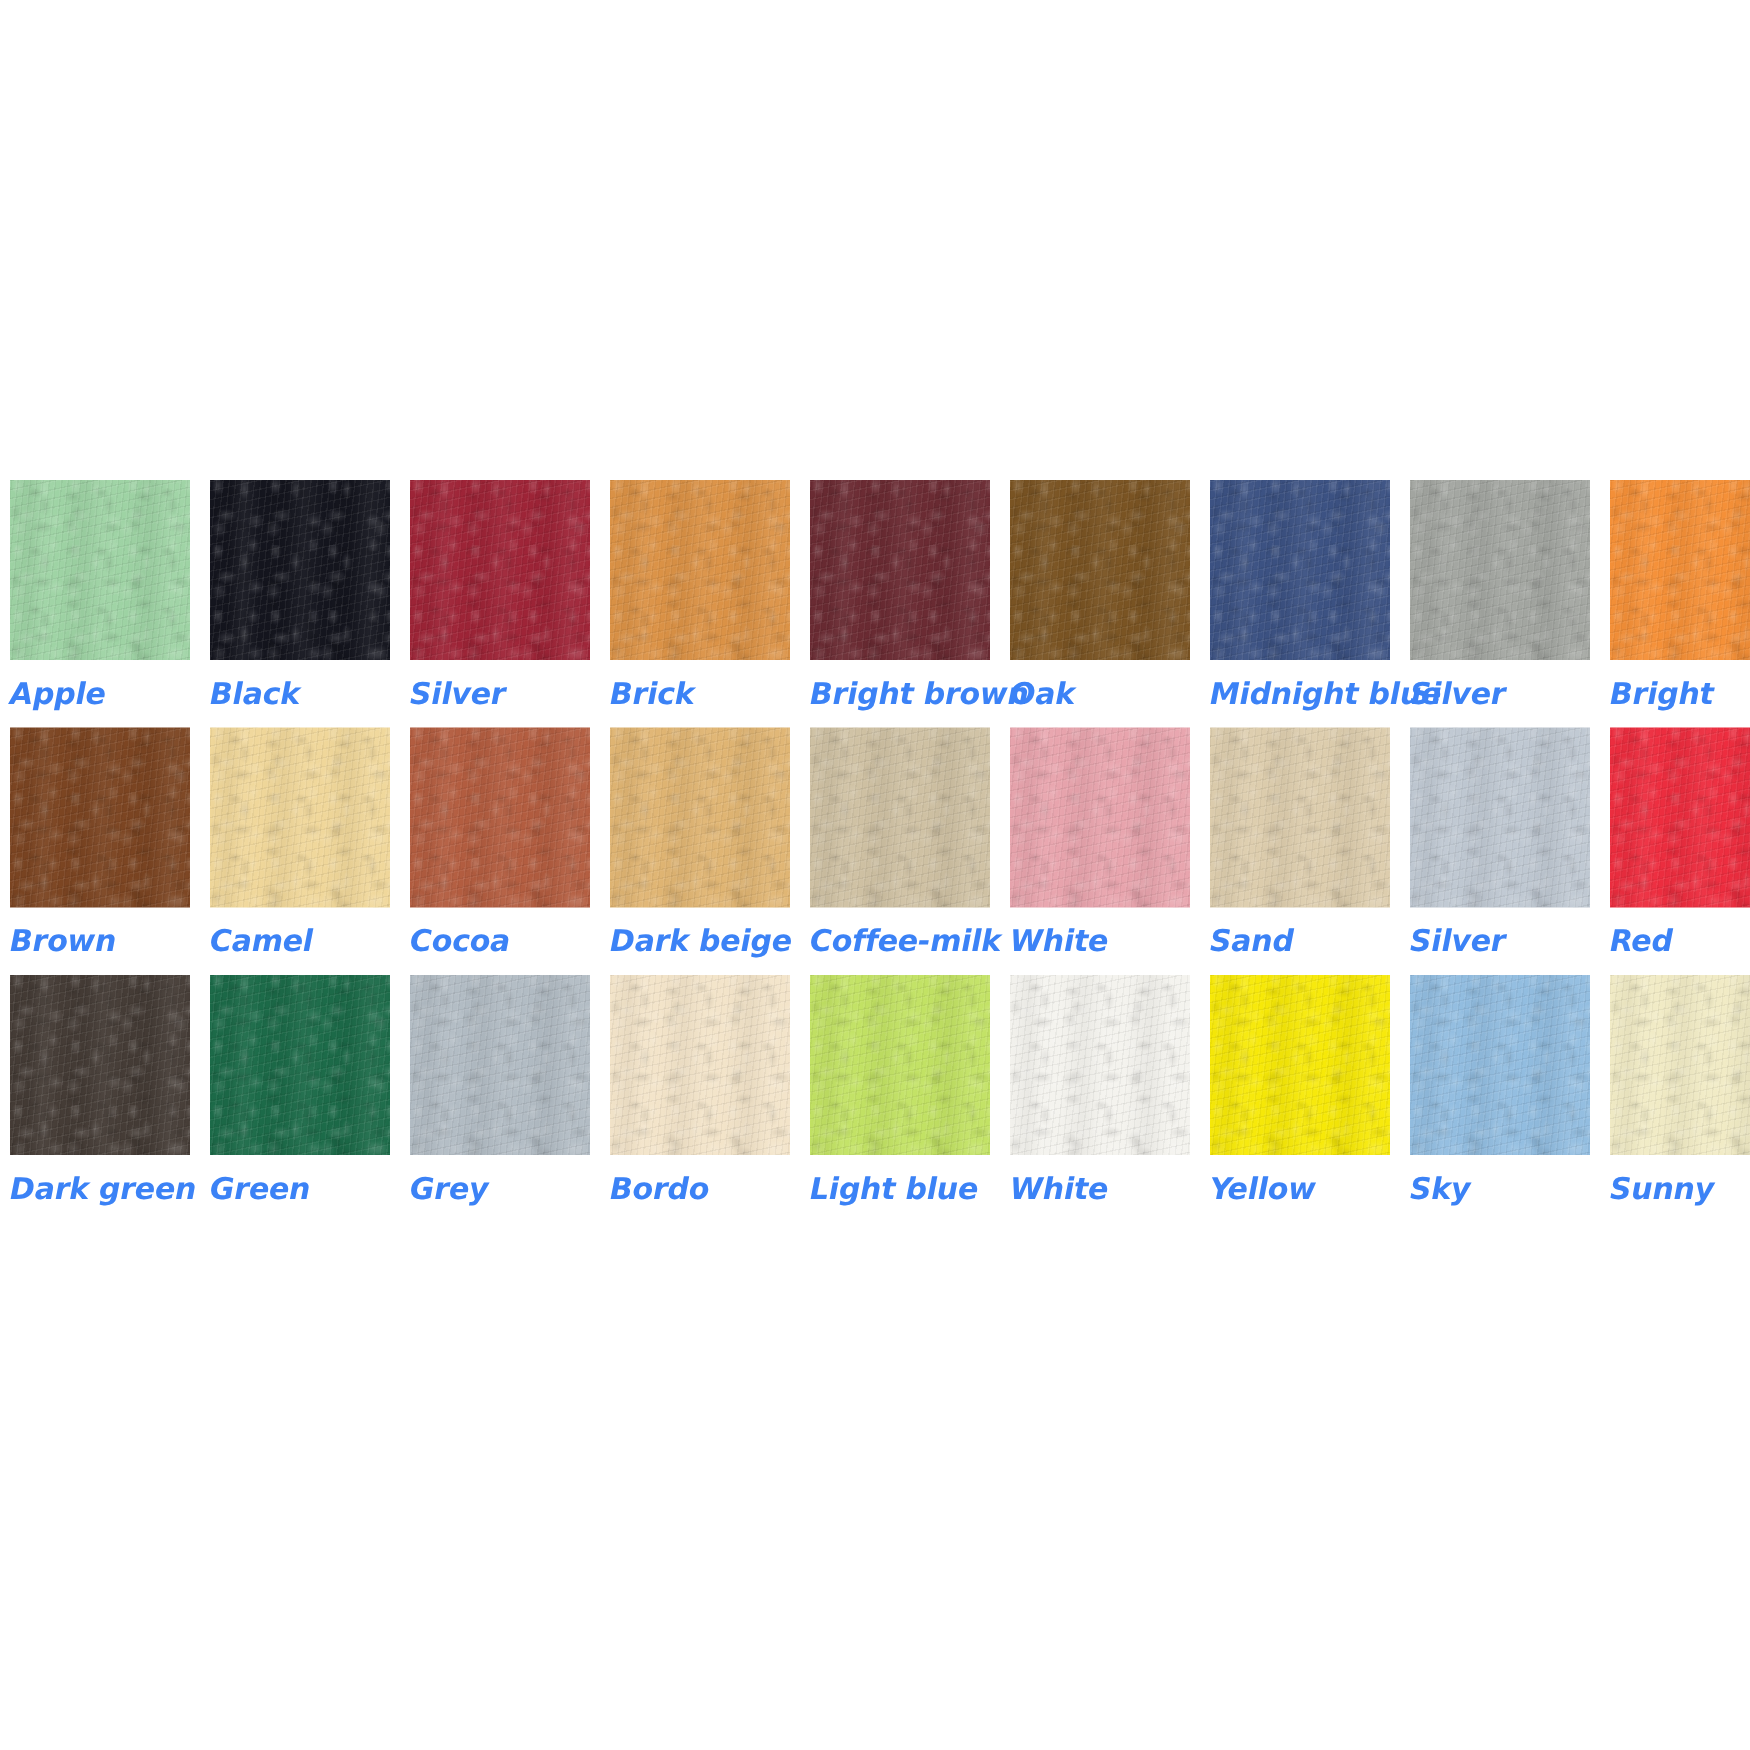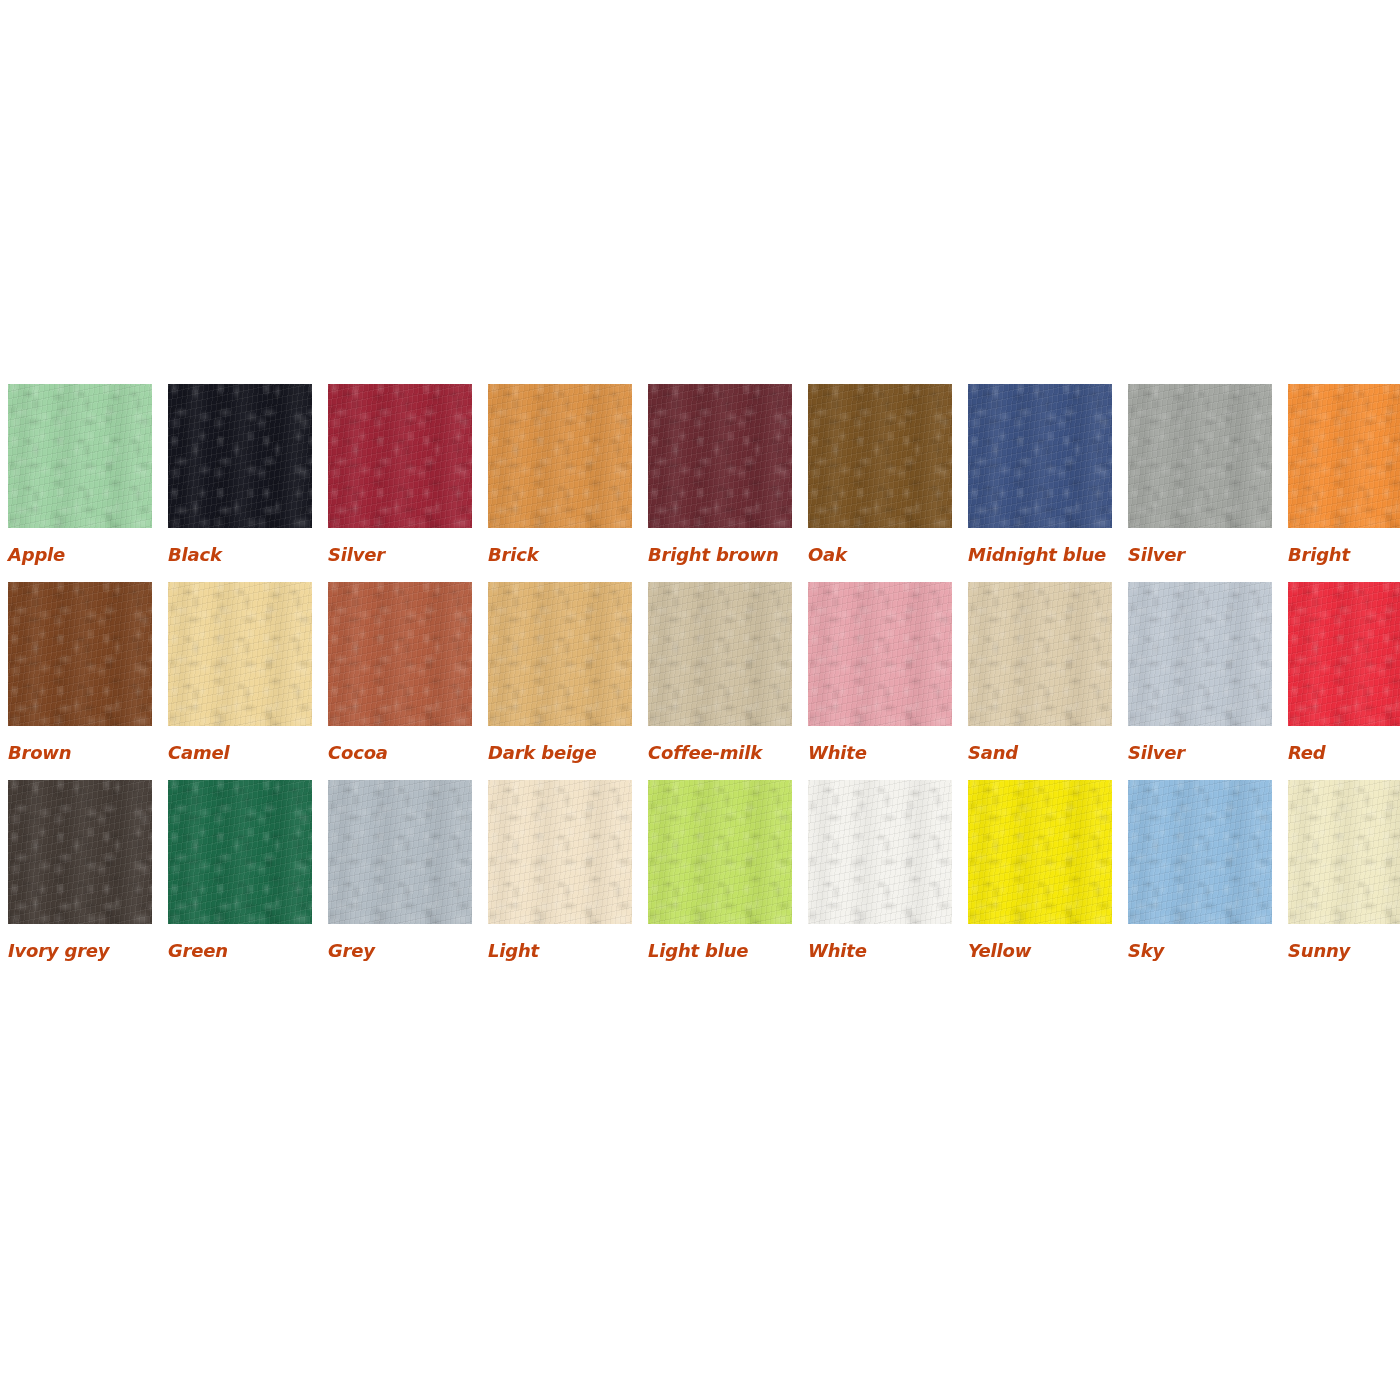--- a/index.html
+++ b/index.html
@@ -105,24 +105,24 @@
         rgba(0,0,0,0) 0%, rgba(0,0,0,.045) 11%, rgba(255,255,255,.05) 19%,
         rgba(0,0,0,0) 28%, rgba(0,0,0,.04) 41%, rgba(255,255,255,.045) 52%,
         rgba(0,0,0,0) 63%, rgba(0,0,0,.045) 77%, rgba(255,255,255,.05) 88%,
         rgba(0,0,0,0) 100%);
   }
 
   
   .swatch-label {
     margin-top: 12px;
     font-family: "DejaVu Sans", sans-serif;
-    font-size: 18px;
+    font-size: 24px;
     font-weight: 700;
     font-style: italic;
-    color: #c2410c;
+    color: #3b82f6;
     line-height: 30px;
     white-space: nowrap;
     letter-spacing: -0.2px;
   }
 </style>
 </head>
 <body>
 
 <div id="chart">
   <div class="palette">
@@ -255,42 +255,42 @@
           </div>
           <div class="swatch-label">Red</div>
         </div>
       </div>
       <div class="swatch-row">
         <div class="swatch-cell">
           <div class="swatch-chip" style="background-color: rgb(69, 60, 54);">
             <div class="grain"></div>
             <div class="crease"></div>
           </div>
-          <div class="swatch-label">Ivory grey</div>
+          <div class="swatch-label">Dark green</div>
         </div>
         <div class="swatch-cell">
           <div class="swatch-chip" style="background-color: rgb(28, 107, 73);">
             <div class="grain"></div>
             <div class="crease"></div>
           </div>
           <div class="swatch-label">Green</div>
         </div>
         <div class="swatch-cell">
           <div class="swatch-chip" style="background-color: rgb(178, 188, 196);">
             <div class="grain"></div>
             <div class="crease"></div>
           </div>
           <div class="swatch-label">Grey</div>
         </div>
         <div class="swatch-cell">
           <div class="swatch-chip" style="background-color: rgb(243, 228, 201);">
             <div class="grain"></div>
             <div class="crease"></div>
           </div>
-          <div class="swatch-label">Light</div>
+          <div class="swatch-label">Bordo</div>
         </div>
         <div class="swatch-cell">
           <div class="swatch-chip" style="background-color: rgb(194, 226, 100);">
             <div class="grain"></div>
             <div class="crease"></div>
           </div>
           <div class="swatch-label">Light blue</div>
         </div>
         <div class="swatch-cell">
           <div class="swatch-chip" style="background-color: rgb(244, 243, 238);">

